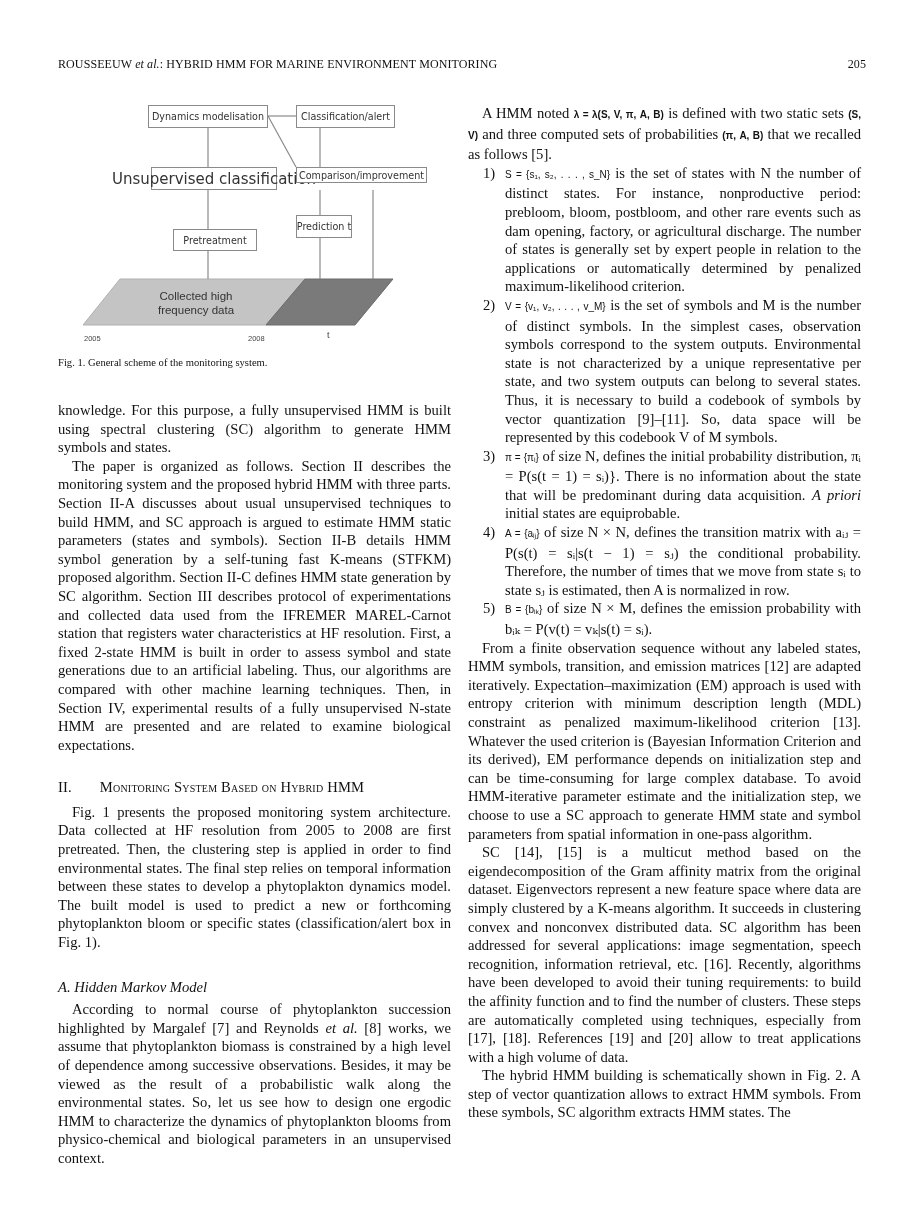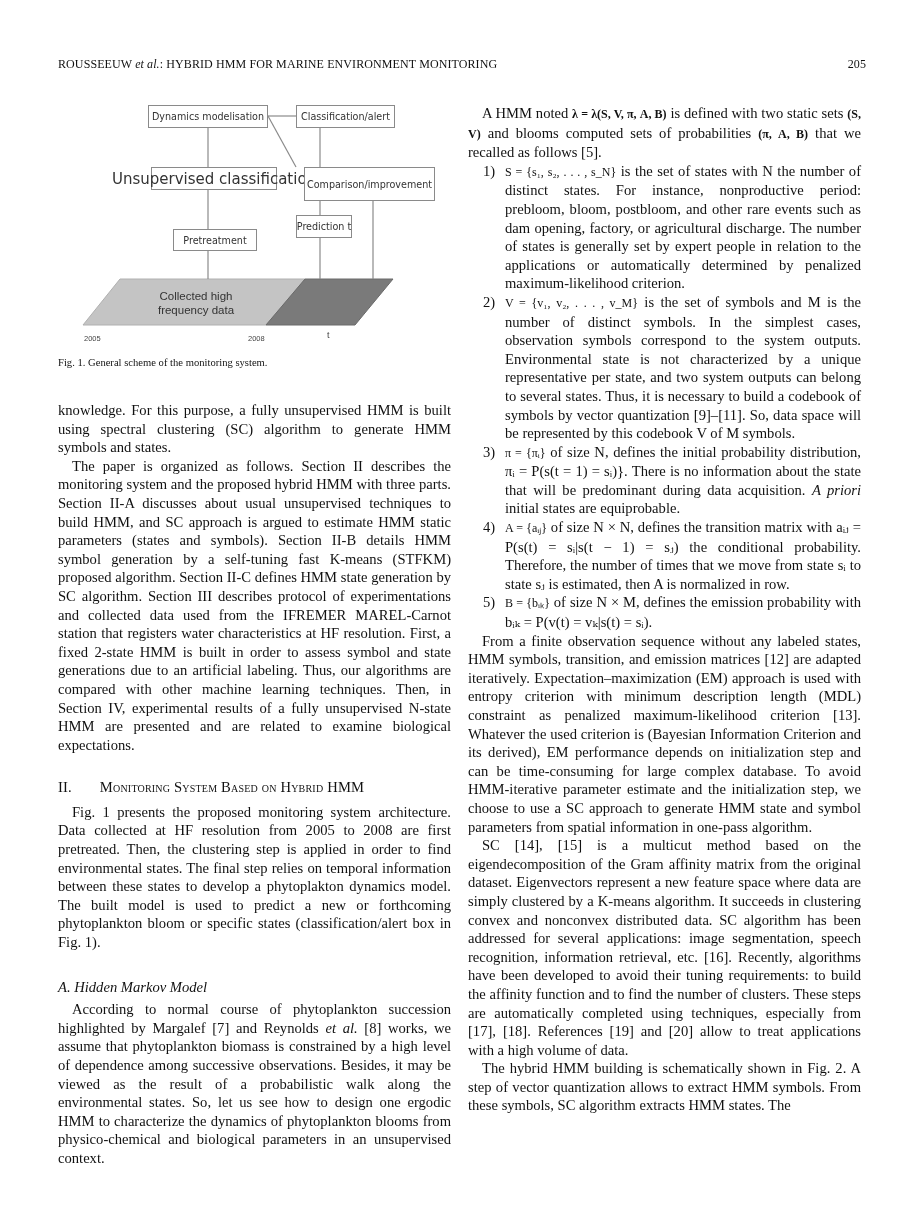--- a/index.html
+++ b/index.html
@@ -15,21 +15,21 @@
   .left { left: 58px; }
   .right { left: 468px; }
   .figure { position: absolute; left: 58px; top: 95px; width: 393px; height: 275px; }
   .figcap { position: absolute; left: 58px; top: 357px; font-size: 10.6px; text-align: center; }
   .section-head { text-align: center; font-size: 14.6px; margin: 0; letter-spacing: 0.2px; }
   .sc { font-variant: small-caps; margin-left: 24px; }
   .subsec { font-style: italic; font-size: 14.6px; margin: 0; }
   ol.defs { list-style: none; margin: 0; padding: 0; }
   ol.defs li { position: relative; padding-left: 37px; text-align: justify; }
   ol.defs li .num { position: absolute; left: 15px; top: 0; }
-  .m { font-family: Liberation Serif, serif; font-size: 12px; margin-top: 42px; }
+  .m { font-family: Liberation Sans, sans-serif; font-size: 10px; margin-top: 42px; }
   .b { font-weight: bold; }
   .box { position: absolute; border: 1.2px solid #8a8a8a; background: #fff;
          font-family: "DejaVu Sans", "Liberation Sans", sans-serif; font-size: 9.6px; color: #333;
          display: flex; align-items: center; justify-content: center; box-sizing: border-box; white-space: nowrap; }
 </style>
 </head>
 <body>
 
 <div class="running-head">
   <span class="title"><span>ROUSSEEUW </span><i>et al.</i><span>: HYBRID HMM FOR MARINE ENVIRONMENT MONITORING</span></span>
@@ -55,41 +55,41 @@
     </g>
     <text x="138" y="205" text-anchor="middle" font-family="Liberation Sans, sans-serif" font-size="11.5" fill="#333">Collected high</text>
     <text x="138" y="219" text-anchor="middle" font-family="Liberation Sans, sans-serif" font-size="11.5" fill="#333">frequency data</text>
     <text x="26" y="246" font-family="Liberation Sans, sans-serif" font-size="7.5" fill="#444">2005</text>
     <text x="190" y="246" font-family="Liberation Sans, sans-serif" font-size="7.5" fill="#444">2008</text>
     <text x="269" y="243" font-family="Liberation Sans, sans-serif" font-size="9" fill="#444">t</text>
   </svg>
   <div class="box" style="left:90px;top:10px;width:120px;height:23px;">Dynamics modelisation</div>
   <div class="box" style="left:238px;top:10px;width:99px;height:23px;">Classification/alert</div>
   <div class="box" style="left:93px;top:72px;width:126px;height:23px;font-size:15px;">Unsupervised classification</div>
-  <div class="box" style="left:238px;top:72px;width:131px;height:34px;margin-left:8px;">Comparison/improvement</div>
+  <div class="box" style="left:238px;top:72px;width:131px;height:16px;">Comparison/improvement</div>
   <div class="box" style="left:115px;top:134px;width:84px;height:22px;">Pretreatment</div>
   <div class="box" style="left:238px;top:120px;width:56px;height:23px;">Prediction t</div>
 </div>
 <div class="figcap">Fig. 1.  General scheme of the monitoring system.</div>
 
 <div class="col left" style="top:401px;">
   <p class="noindent">knowledge. For this purpose, a fully unsupervised HMM is built using spectral clustering (SC) algorithm to generate HMM symbols and states.</p>
   <p>The paper is organized as follows. Section II describes the monitoring system and the proposed hybrid HMM with three parts. Section II-A discusses about usual unsupervised techniques to build HMM, and SC approach is argued to estimate HMM static parameters (states and symbols). Section II-B details HMM symbol generation by a self-tuning fast K-means (STFKM) proposed algorithm. Section II-C defines HMM state generation by SC algorithm. Section III describes protocol of experimentations and collected data used from the IFREMER MAREL-Carnot station that registers water characteristics at HF resolution. First, a fixed 2-state HMM is built in order to assess symbol and state generations due to an artificial labeling. Thus, our algorithms are compared with other machine learning techniques. Then, in Section IV, experimental results of a fully unsupervised N-state HMM are presented and are related to examine biological expectations.</p>
   <div style="height:24px"></div>
   <p class="section-head" style="text-indent:0"><span>II. </span><span class="sc">Monitoring System Based on Hybrid HMM</span></p>
   <div style="height:6px"></div>
   <p>Fig. 1 presents the proposed monitoring system architecture. Data collected at HF resolution from 2005 to 2008 are first pretreated. Then, the clustering step is applied in order to find environmental states. The final step relies on temporal information between these states to develop a phytoplakton dynamics model. The built model is used to predict a new or forthcoming phytoplankton bloom or specific states (classification/alert box in Fig. 1).</p>
   <div style="height:26px"></div>
   <p class="subsec noindent">A.  Hidden Markov Model</p>
   <div style="height:4px"></div>
   <p><span>According to normal course of phytoplankton succession highlighted by Margalef [7] and Reynolds </span><i>et al.</i><span> [8] works, we assume that phytoplankton biomass is constrained by a high level of dependence among successive observations. Besides, it may be viewed as the result of a probabilistic walk along the environmental states. So, let us see how to design one ergodic HMM to characterize the dynamics of phytoplankton blooms from physico-chemical and biological parameters in an unsupervised context.</span></p>
 </div>
 
 <div class="col right" style="top:104px;">
-  <p><span>A HMM noted </span><span class="m b">λ = λ(S, V, π, A, B)</span><span> is defined with two static sets </span><span class="m b">(S, V)</span><span> and blooms computed sets of probabilities </span><span class="m b">(π, A, B)</span><span> that we recalled as follows [5].</span></p>
+  <p><span>A HMM noted </span><span class="m b">λ = λ(S, V, π, A, B)</span><span> is defined with two static sets </span><span class="m b">(S, V)</span><span> and three computed sets of probabilities </span><span class="m b">(π, A, B)</span><span> that we recalled as follows [5].</span></p>
   <ol class="defs">
     <li><span class="num">1)</span><span class="m">S = {s₁, s₂, . . . , s_N}</span><span> is the set of states with N the number of distinct states. For instance, nonproductive period: prebloom, bloom, postbloom, and other rare events such as dam opening, factory, or agricultural discharge. The number of states is generally set by expert people in relation to the applications or automatically determined by penalized maximum-likelihood criterion.</span></li>
     <li><span class="num">2)</span><span class="m">V = {v₁, v₂, . . . , v_M}</span><span> is the set of symbols and M is the number of distinct symbols. In the simplest cases, observation symbols correspond to the system outputs. Environmental state is not characterized by a unique representative per state, and two system outputs can belong to several states. Thus, it is necessary to build a codebook of symbols by vector quantization [9]–[11]. So, data space will be represented by this codebook V of M symbols.</span></li>
     <li><span class="num">3)</span><span class="m">π = {πᵢ}</span><span> of size N, defines the initial probability distribution, πᵢ = P(s(t = 1) = sᵢ)}. There is no information about the state that will be predominant during data acquisition. </span><i>A priori</i><span> initial states are equiprobable.</span></li>
     <li><span class="num">4)</span><span class="m">A = {aᵢⱼ}</span><span> of size N × N, defines the transition matrix with aᵢⱼ = P(s(t) = sᵢ|s(t − 1) = sⱼ) the conditional probability. Therefore, the number of times that we move from state sᵢ to state sⱼ is estimated, then A is normalized in row.</span></li>
     <li><span class="num">5)</span><span class="m">B = {bᵢₖ}</span><span> of size N × M, defines the emission probability with bᵢₖ = P(v(t) = vₖ|s(t) = sᵢ).</span></li>
   </ol>
   <p>From a finite observation sequence without any labeled states, HMM symbols, transition, and emission matrices [12] are adapted iteratively. Expectation–maximization (EM) approach is used with entropy criterion with minimum description length (MDL) constraint as penalized maximum-likelihood criterion [13]. Whatever the used criterion is (Bayesian Information Criterion and its derived), EM performance depends on initialization step and can be time-consuming for large complex database. To avoid HMM-iterative parameter estimate and the initialization step, we choose to use a SC approach to generate HMM state and symbol parameters from spatial information in one-pass algorithm.</p>
   <p>SC [14], [15] is a multicut method based on the eigendecomposition of the Gram affinity matrix from the original dataset. Eigenvectors represent a new feature space where data are simply clustered by a K-means algorithm. It succeeds in clustering convex and nonconvex distributed data. SC algorithm has been addressed for several applications: image segmentation, speech recognition, information retrieval, etc. [16]. Recently, algorithms have been developed to avoid their tuning requirements: to build the affinity function and to find the number of clusters. These steps are automatically completed using techniques, especially from [17], [18]. References [19] and [20] allow to treat applications with a high volume of data.</p>
   <p>The hybrid HMM building is schematically shown in Fig. 2. A step of vector quantization allows to extract HMM symbols. From these symbols, SC algorithm extracts HMM states. The</p>

